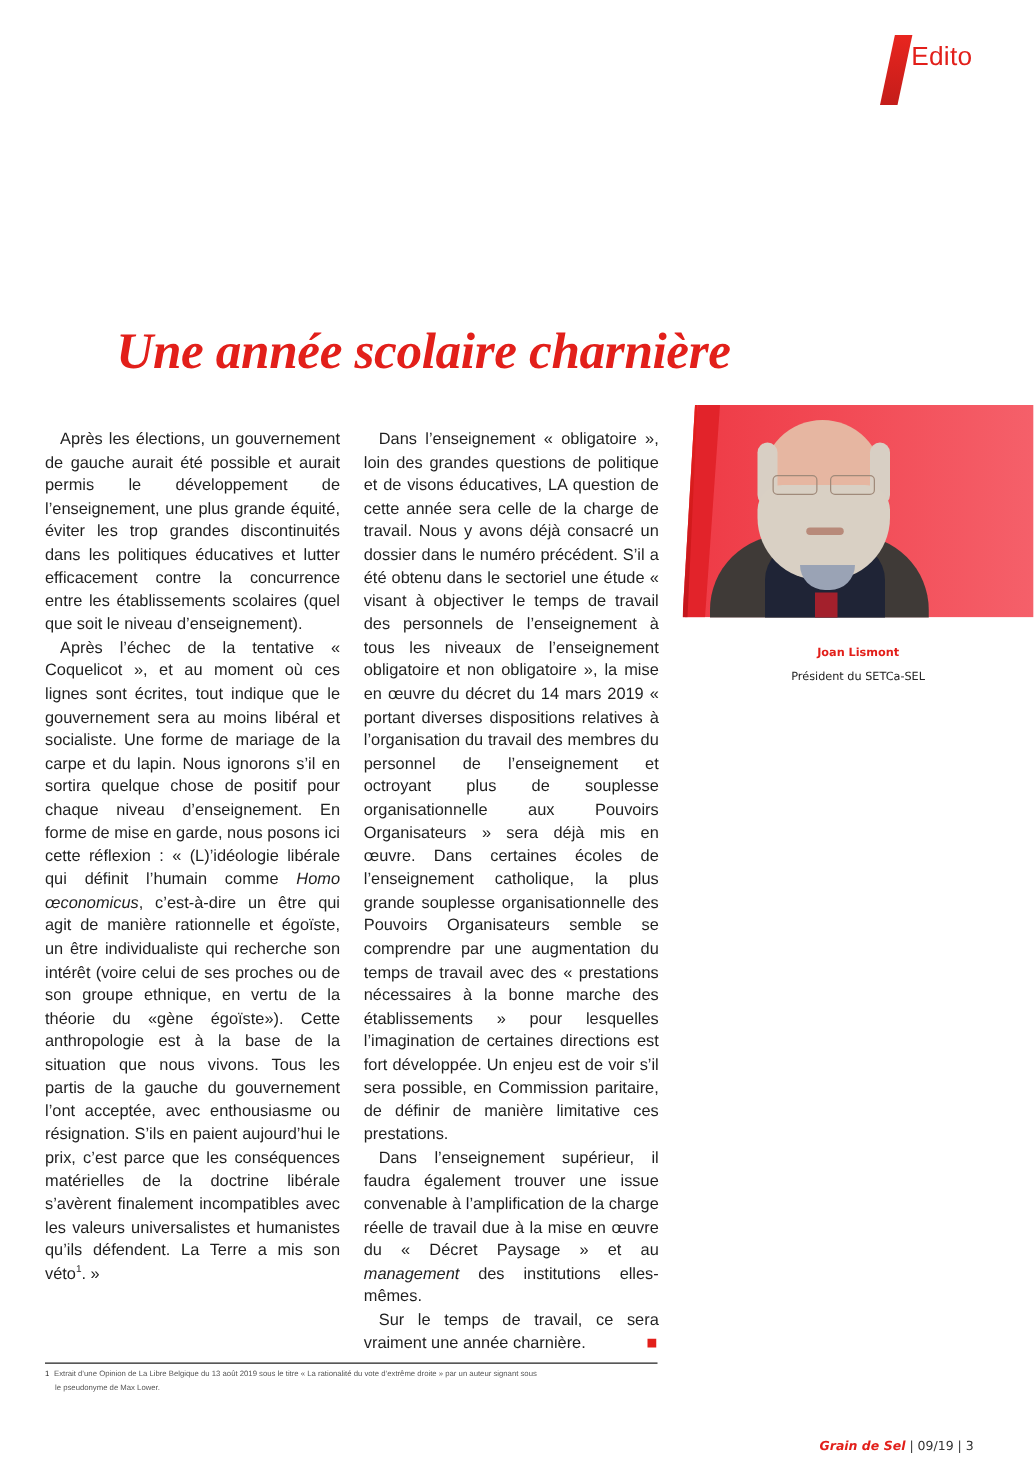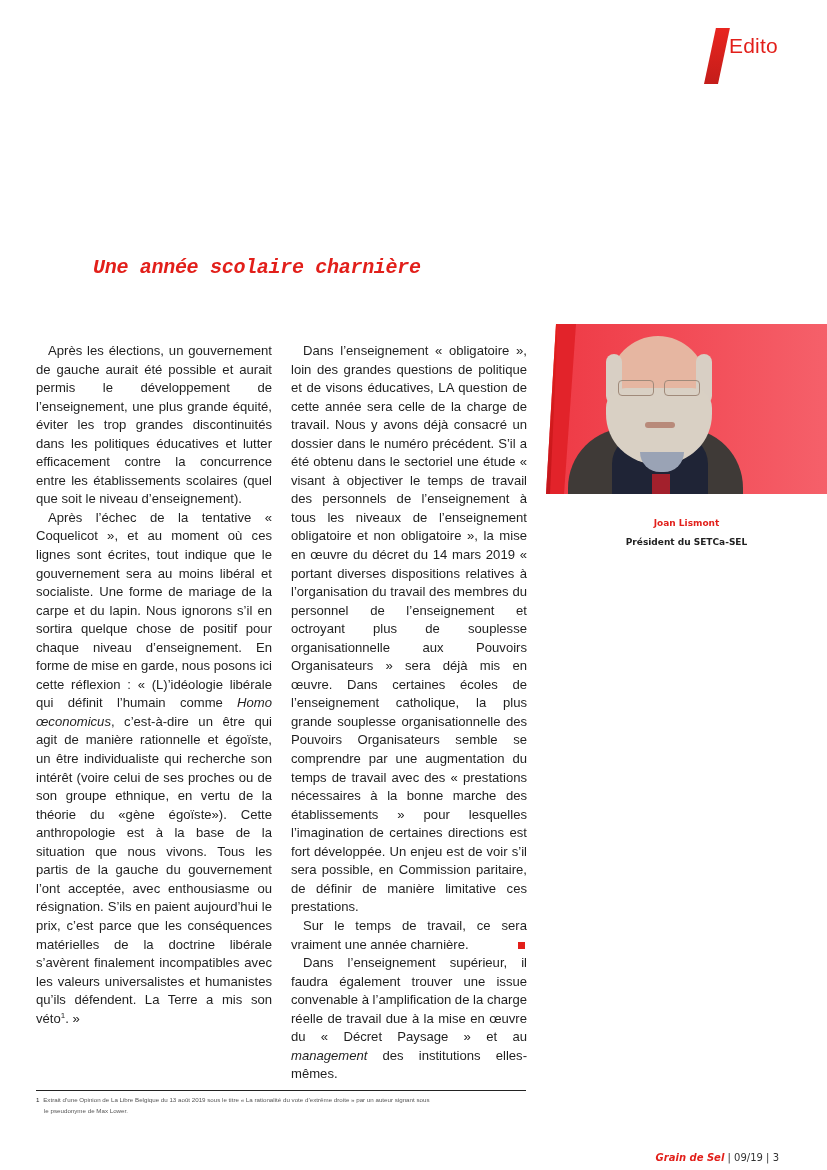--- a/index.html
+++ b/index.html
@@ -6,22 +6,22 @@
     body { width: 827px; height: 1170px; position: relative; overflow: hidden;
       font-family: "Liberation Sans", "DejaVu Sans", sans-serif; color: #1a1a1a; }
 
     .section-tag { position: absolute; top: 28px; left: 704px; height: 56px; }
     .section-slash { position: absolute; left: 0; top: 0; width: 14px; height: 56px;
       background: linear-gradient(180deg, #e8251f 0%, #c41d1a 100%);
       transform: skewX(-12deg); transform-origin: bottom left; }
     .section-label { position: absolute; left: 25px; top: 6px; font-size: 21px; color: #e21f1a;
       font-family: "Liberation Sans", sans-serif; letter-spacing: 0.2px; }
 
-    .title { position: absolute; left: 93px; top: 256px; margin: 0; font-size: 20px; font-style: italic;
-      font-weight: bold; color: #e21f1a; font-family: Liberation Mono, monospace; letter-spacing: -0.3px;
+    .title { position: absolute; left: 93px; top: 256px; margin: 0; font-size: 41px; font-style: italic;
+      font-weight: bold; color: #e21f1a; font-family: Liberation Serif, serif; letter-spacing: -0.3px;
       white-space: nowrap; }
 
     .col { position: absolute; top: 342px; width: 236px; font-size: 13.1px; line-height: 18.55px;
       text-align: justify; hyphens: none; font-family: "Liberation Sans", sans-serif; color: #1f1f1f; }
     .col p { margin: 0; text-indent: 12px; }
     .col1 { left: 36px; }
     .col2 { left: 291px; }
     .end-square { display: inline-block; width: 7px; height: 7px; background: #e21f1a;
       float: right; margin-top: 6px; margin-right: 2px; }
     sup { font-size: 8px; line-height: 0; }
@@ -49,21 +49,21 @@
     .mouth { position: absolute; left: 85px; top: 98px; width: 30px; height: 6px; background: #b88a7a; border-radius: 3px; }
     .glasses { position: absolute; left: 58px; top: 56px; width: 88px; height: 16px; }
     .glasses span { position: absolute; top: 0; width: 34px; height: 14px; border: 1.5px solid #a08a7a;
       border-radius: 4px; }
     .glasses .l { left: 0; } .glasses .r { left: 46px; }
     .hair-side { position: absolute; top: 30px; width: 16px; height: 50px; background: #d8cfc4; border-radius: 8px; }
 
     .caption { position: absolute; left: 546px; top: 514px; width: 281px; text-align: center;
       font-size: 9px; line-height: 19px; font-family: "DejaVu Sans", sans-serif; }
     .caption-name { color: #e21f1a; font-weight: bold; }
-    .caption-role { color: #222; font-weight: bold; }
+    .caption-role { color: #222; font-weight: normal; }
 
     .footnote-rule { position: absolute; left: 36px; top: 1090px; width: 490px; height: 1px; background: #222; }
     .footnote { position: absolute; left: 36px; top: 1094px; width: 490px; font-size: 6.2px; line-height: 11px;
       color: #555; font-family: "Liberation Sans", sans-serif; }
     .footnote .num { color: #222; margin-right: 2px; }
     .footnote .indent { display: block; padding-left: 8px; }
 
     .folio { position: absolute; right: 48px; top: 1128px; font-size: 10px; color: #333;
       font-family: "DejaVu Sans", sans-serif; white-space: nowrap; margin-top: 24px; }
     .folio-mag { color: #e21f1a; font-style: italic; font-weight: bold; }
@@ -78,22 +78,22 @@
 
 <h1 class="title">Une année scolaire charnière</h1>
 
 <div class="col col1">
   <p>Après les élections, un gouvernement de gauche aurait été possible et aurait permis le développement de l’enseignement, une plus grande équité, éviter les trop grandes discontinuités dans les politiques éducatives et lutter efficacement contre la concurrence entre les établissements scolaires (quel que soit le niveau d’enseignement).</p>
   <p><span>Après l’échec de la tentative « Coquelicot », et au moment où ces lignes sont écrites, tout indique que le gouvernement sera au moins libéral et socialiste. Une forme de mariage de la carpe et du lapin. Nous ignorons s’il en sortira quelque chose de positif pour chaque niveau d’enseignement. En forme de mise en garde, nous posons ici cette réflexion : « (L)’idéologie libérale qui définit l’humain comme </span><em>Homo œconomicus</em><span>, c’est-à-dire un être qui agit de manière rationnelle et égoïste, un être individualiste qui recherche son intérêt (voire celui de ses proches ou de son groupe ethnique, en vertu de la théorie du «gène égoïste»). Cette anthropologie est à la base de la situation que nous vivons. Tous les partis de la gauche du gouvernement l’ont acceptée, avec enthousiasme ou résignation. S’ils en paient aujourd’hui le prix, c’est parce que les conséquences matérielles de la doctrine libérale s’avèrent finalement incompatibles avec les valeurs universalistes et humanistes qu’ils défendent. La Terre a mis son véto</span><sup>1</sup><span>. »</span></p>
 </div>
 
 <div class="col col2">
   <p>Dans l’enseignement « obligatoire », loin des grandes questions de politique et de visons éducatives, LA question de cette année sera celle de la charge de travail. Nous y avons déjà consacré un dossier dans le numéro précédent. S’il a été obtenu dans le sectoriel une étude « visant à objectiver le temps de travail des personnels de l’enseignement à tous les niveaux de l’enseignement obligatoire et non obligatoire », la mise en œuvre du décret du 14 mars 2019 « portant diverses dispositions relatives à l’organisation du travail des membres du personnel de l’enseignement et octroyant plus de souplesse organisationnelle aux Pouvoirs Organisateurs » sera déjà mis en œuvre. Dans certaines écoles de l’enseignement catholique, la plus grande souplesse organisationnelle des Pouvoirs Organisateurs semble se comprendre par une augmentation du temps de travail avec des « prestations nécessaires à la bonne marche des établissements » pour lesquelles l’imagination de certaines directions est fort développée. Un enjeu est de voir s’il sera possible, en Commission paritaire, de définir de manière limitative ces prestations.</p>
+  <p><span>Dans l’enseignement supérieur, il faudra également trouver une issue convenable à l’amplification de la charge réelle de travail due à la mise en œuvre du « Décret Paysage » et au </span><em>management</em><span> des institutions elles-mêmes.</span></p>
   <p><span>Sur le temps de travail, ce sera vraiment une année charnière.</span><span class="end-square"></span></p>
-  <p><span>Dans l’enseignement supérieur, il faudra également trouver une issue convenable à l’amplification de la charge réelle de travail due à la mise en œuvre du « Décret Paysage » et au </span><em>management</em><span> des institutions elles-mêmes.</span></p>
 </div>
 
 <div class="photo" title="Portrait photo on red background">
   <div class="photo-bg"></div>
   <div class="photo-edge2"></div>
   <div class="photo-edge"></div>
   <div style="position:absolute;left:14px;top:0;width:200px;height:170px;">
     <div class="jacket"></div>
     <div class="sweater"></div>
     <div class="head"></div>

